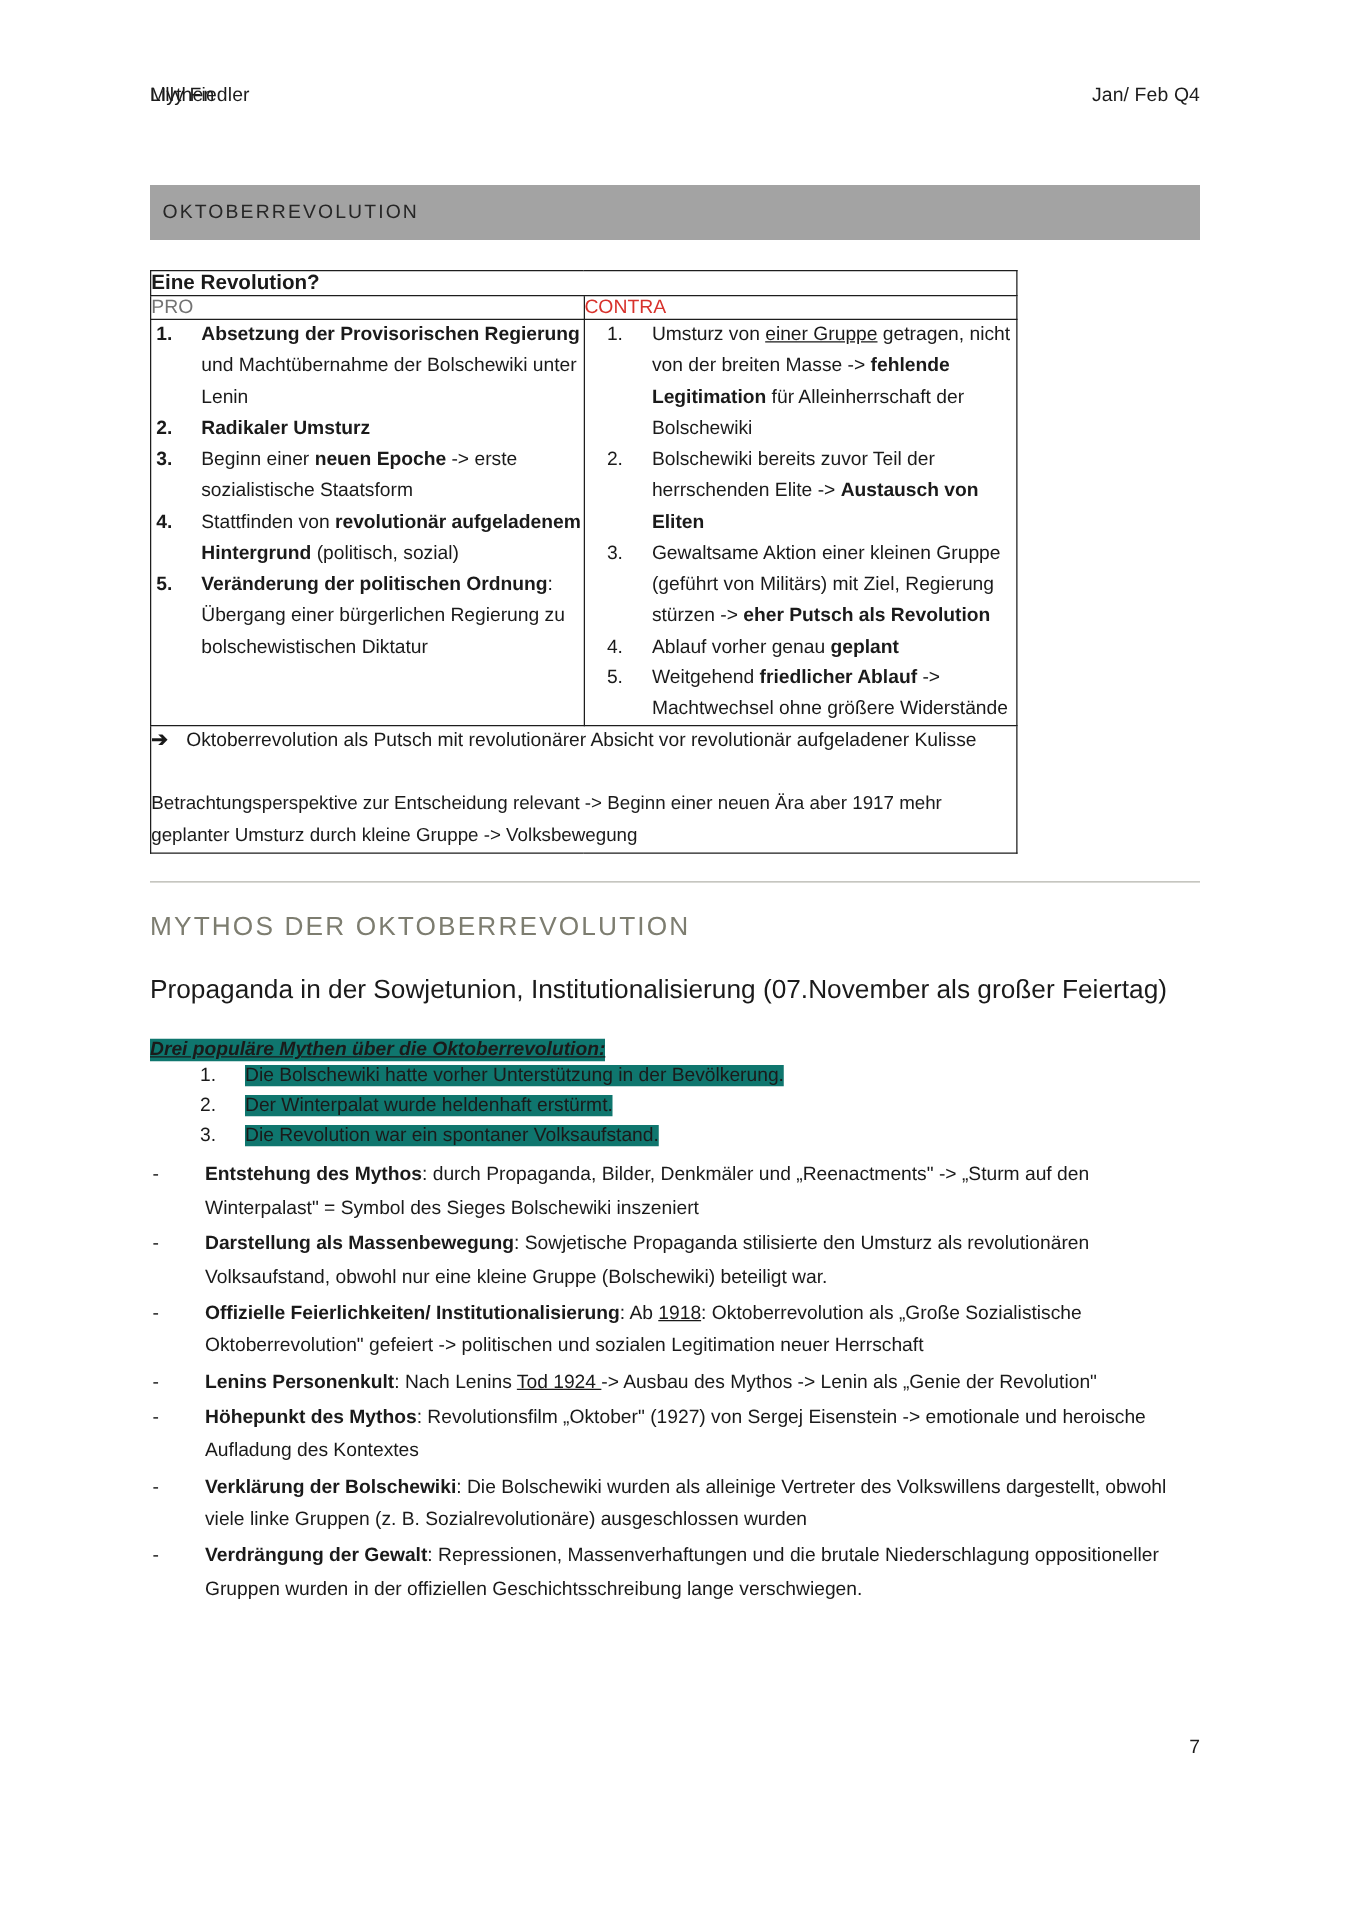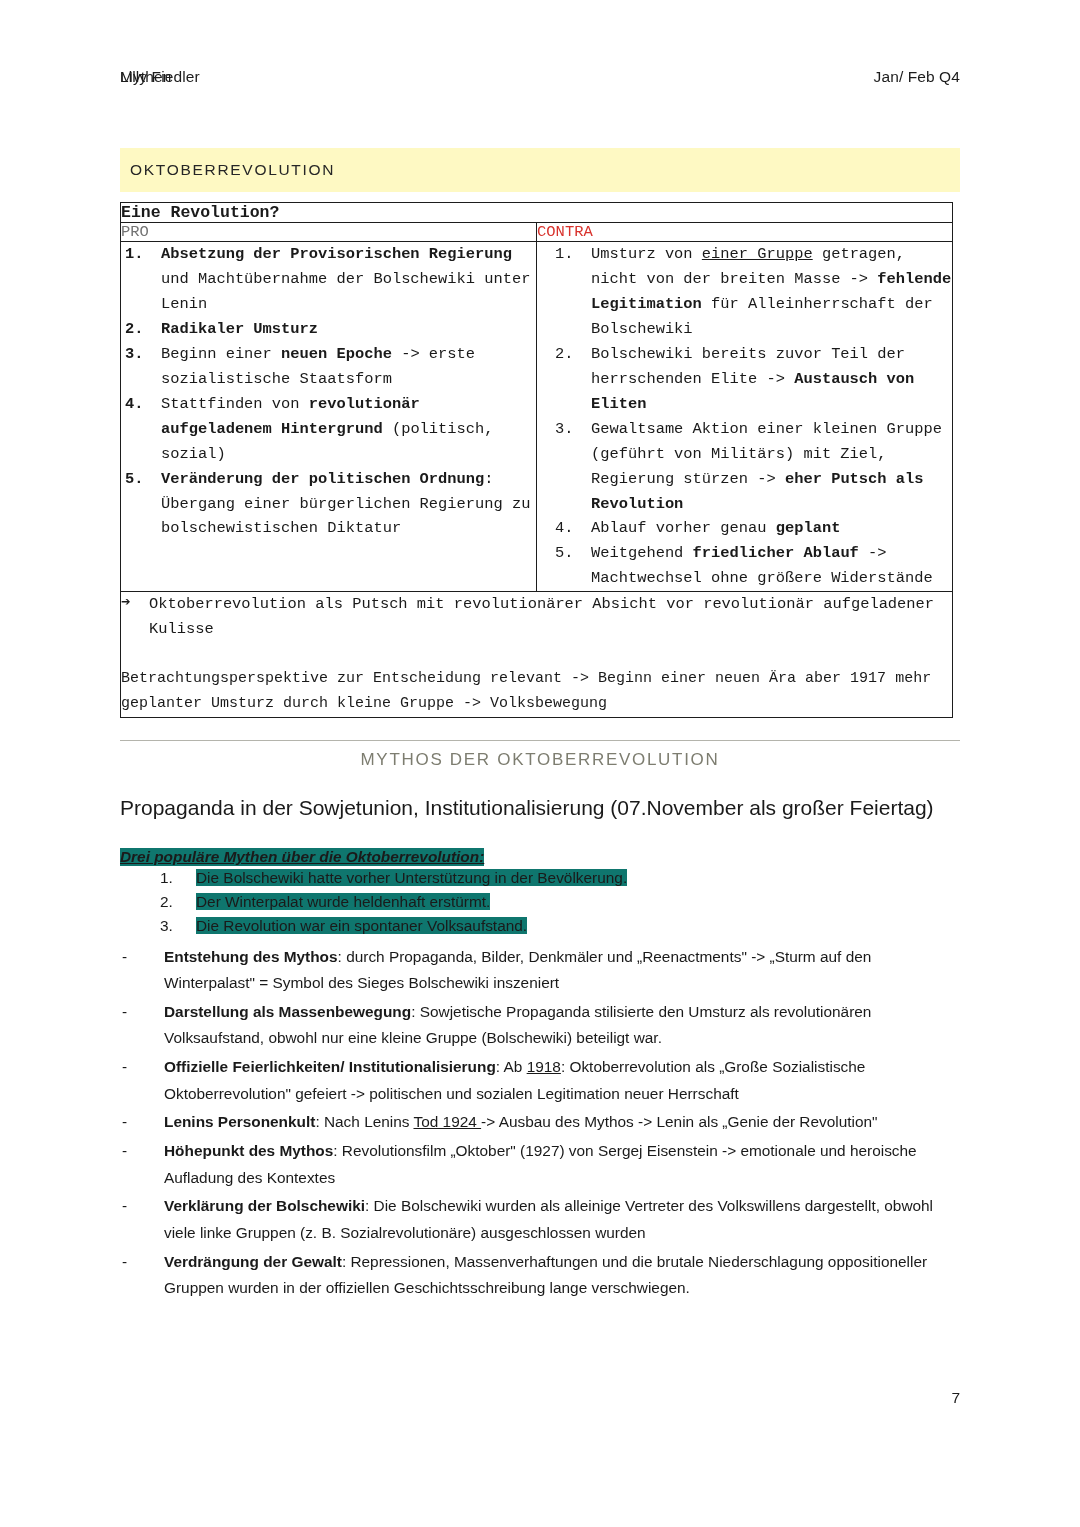--- a/index.html
+++ b/index.html
@@ -38,44 +38,42 @@
     left: 0;
     right: 0;
     text-align: left;
     pointer-events: none;
   }
   .rh-wrap { position: relative; }
 
   
   .band-heading {
     margin-top: 62px;
-    background: #fef9c3;
+    background: #a3a3a3;
     font-size: 15.5px;
     letter-spacing: 1.7px;
     color: #262626;
     padding: 13px 12px 13px 10px;
   }
 
   .rule-heading {
     margin-top: 22px;
     border-top: 1.4px solid #b4b4ac;
-    padding-top: 9px;
-    font-size: 17px;
+    padding-top: 24px;
+    font-size: 21px;
     letter-spacing: 1.7px;
     color: #7d7d70;
-    text-align: center;
   }
 
   
   table.revtable {
-    margin-top: 10px;
+    margin-top: 24px;
     border-collapse: collapse;
-    width: 833px;
+    width: 694px;
     table-layout: fixed;
-    font-family: Liberation Mono, monospace;
   }
   table.revtable td {
     border: 1.3px solid #1d1d1d;
     vertical-align: top;
     padding: 0;
   }
   .cell-title {
     font-weight: bold;
     font-size: 16.5px;
     padding: 17px 14px 22px 14px;

